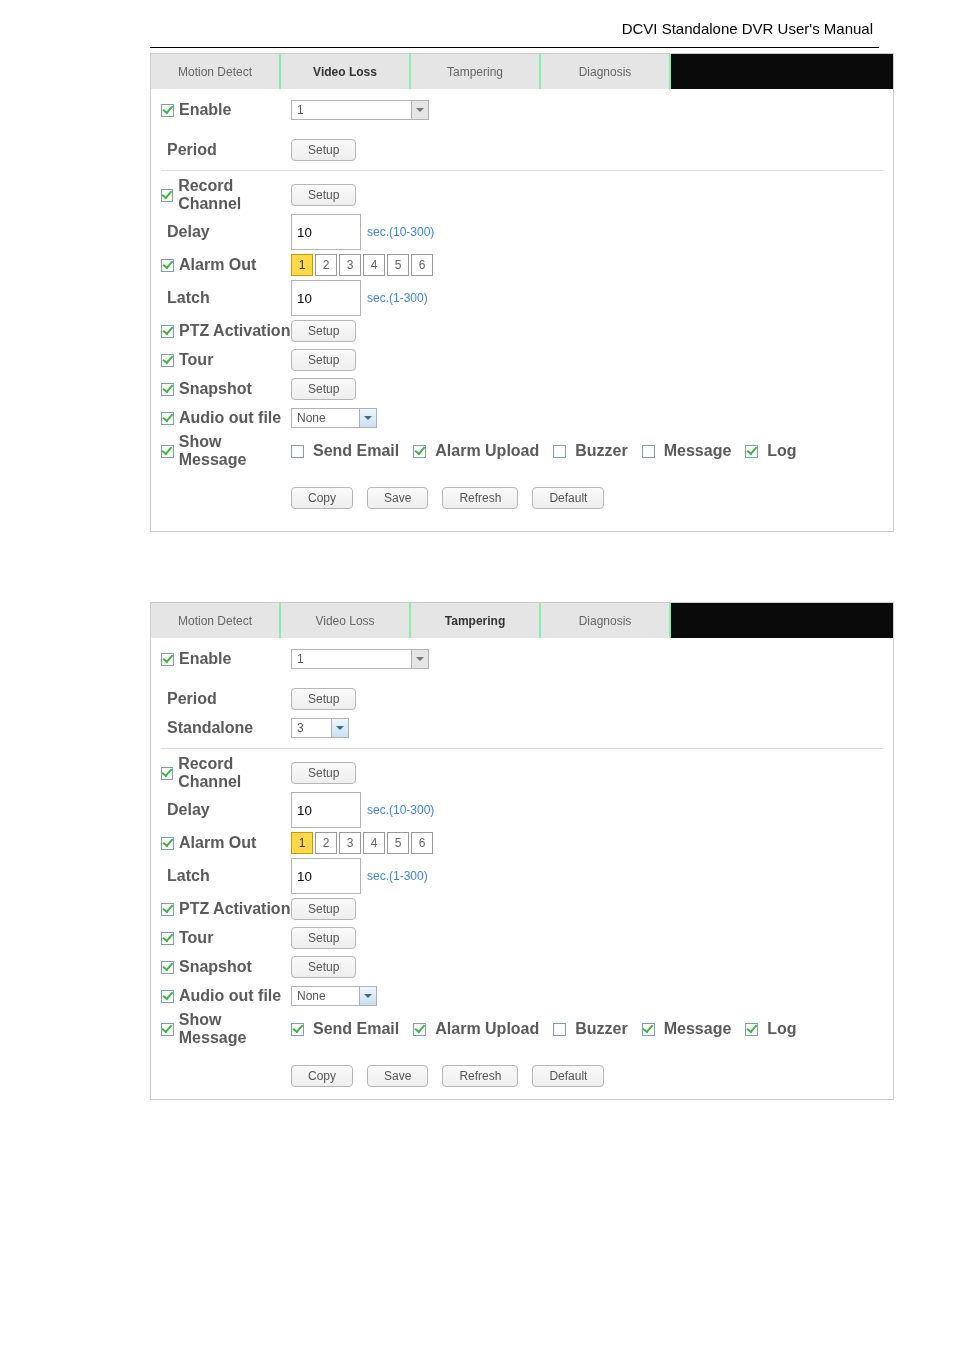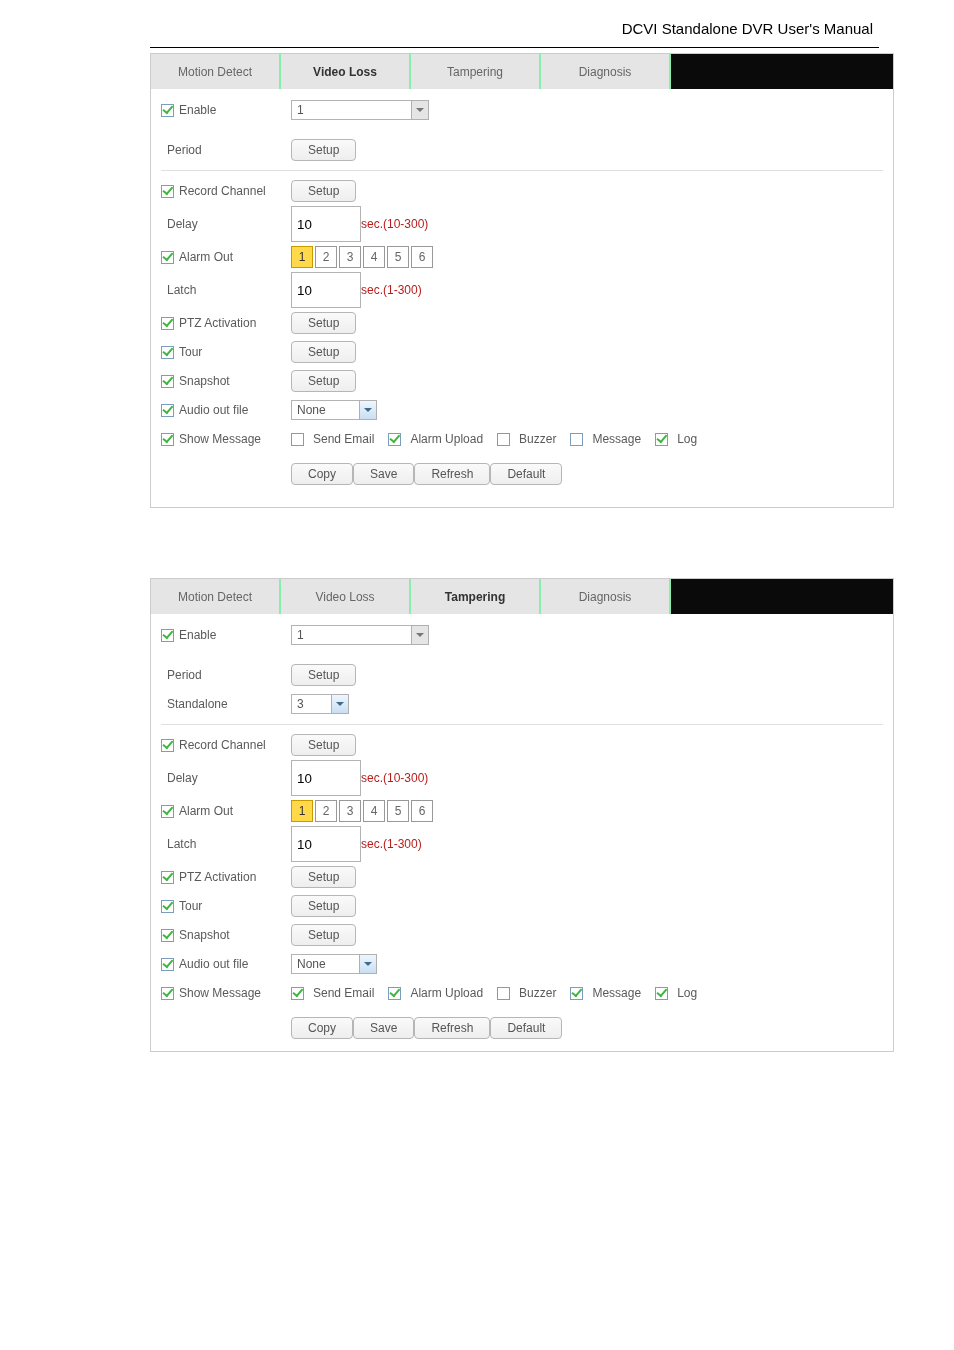--- a/index.html
+++ b/index.html
@@ -74,40 +74,40 @@
       justify-content: center;
       margin-right: 5px;
     }
     .checkbox.checked::after {
       content: "";
       width: 8px; height: 4px;
       border-left: 2px solid #3fb63f;
       border-bottom: 2px solid #3fb63f;
       transform: rotate(-50deg) translate(1px, -1px);
     }
-    .label { color: #5a5a5a; font-size: 12px; }
+    .label { color: #5a5a5a; font-size: 16px; font-weight: bold; }
     .indent { margin-left: 6px; }
     .spacer { height: 10px; }
     hr.inner {
       border: none;
       border-top: 1px solid #e0e0e0;
       margin: 6px 0;
     }
     .btn {
       display: inline-block;
       min-width: 56px;
       padding: 3px 16px;
       background: linear-gradient(#fafafa, #eee);
       border: 1px solid #b6b6b6;
       border-radius: 4px;
       text-align: center;
       color: #555;
       cursor: pointer;
     }
-    .btn-row { display: flex; margin-top: 10px; margin-left: 130px; }
+    .btn-row { display: flex; gap: 14px; margin-top: 18px; margin-left: 130px; }
     .input {
       border: 1px solid #b3b3b3;
       padding: 2px 5px;
       height: 36px;
       background: #fff;
     }
     .w80 { width: 70px; }
     .select {
       display: flex;
       align-items: stretch;
@@ -151,21 +151,21 @@
       justify-content: center;
       background: #fff;
       color: #666;
       cursor: pointer;
     }
     .nbtn.sel {
       background: #ffd94a;
       border-color: #c79a00;
       color: #333;
     }
-    .hint { color: #b91c1c; }
+    .hint { margin-left: 6px; color: #3b82f6; }
     .chkline { display: flex; align-items: center; gap: 4px; }
     .chkgroup { display: flex; gap: 14px; align-items: center; flex-wrap: wrap; }
   </style>
 </head>
 <body>
 
 <div class="header">DCVI Standalone DVR User's Manual</div>
 <hr class="topline">
 
 <div class="panel">

